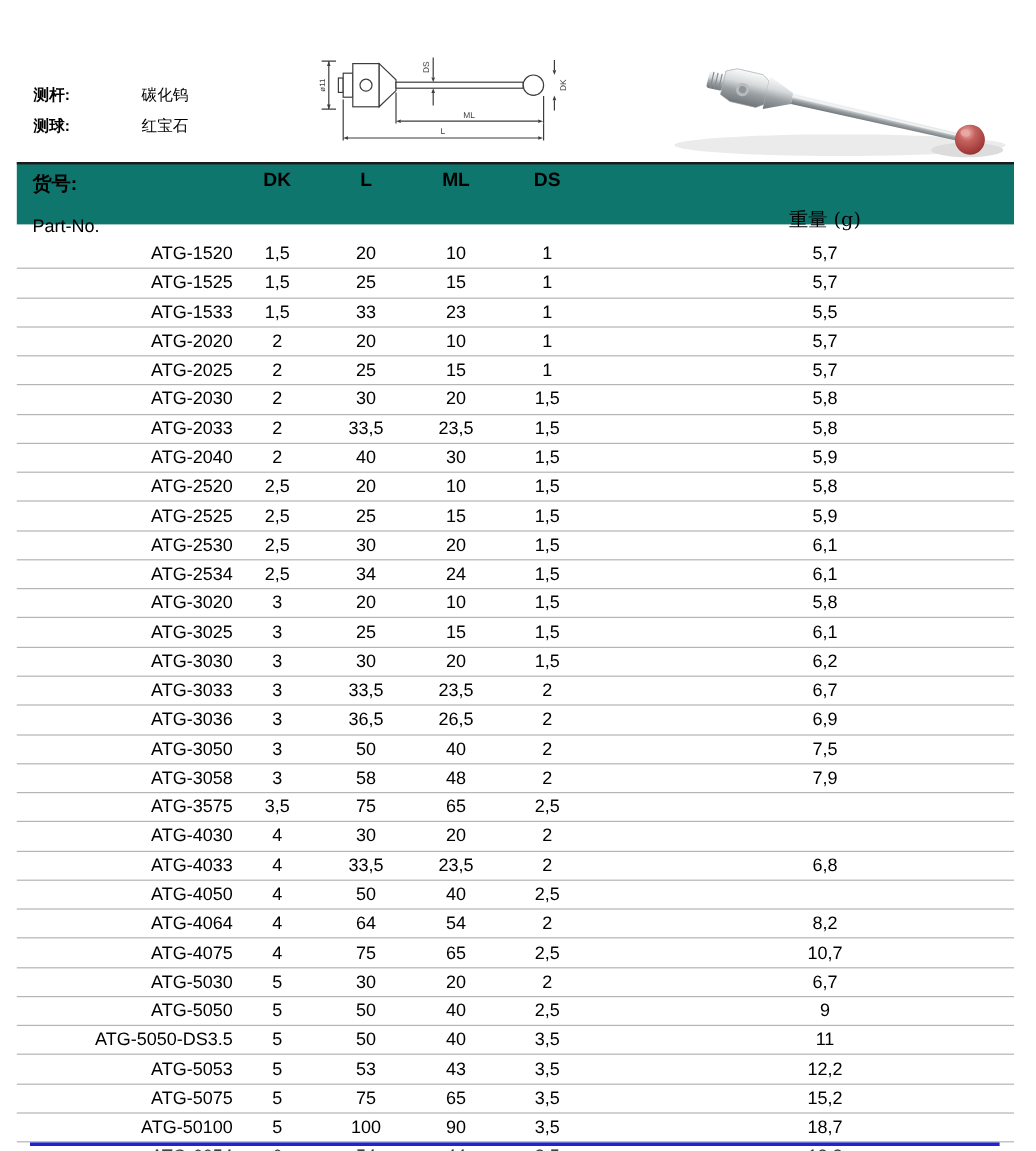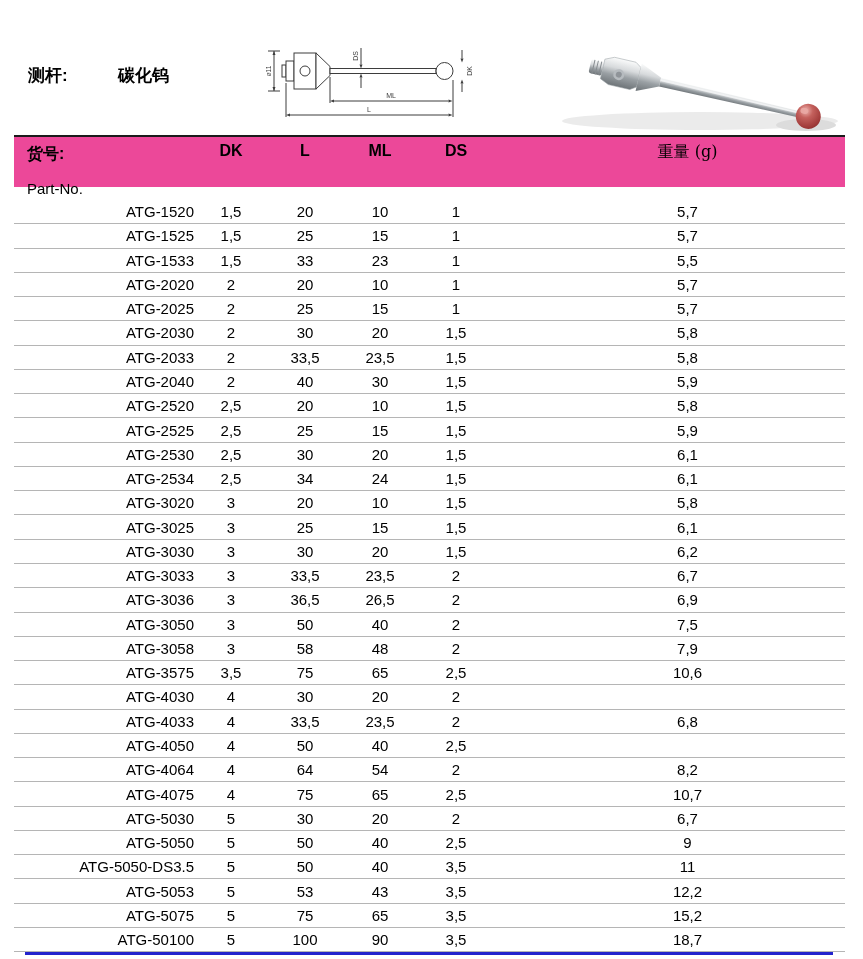--- a/index.html
+++ b/index.html
@@ -4,41 +4,41 @@
 <style>
   html, body { margin:0; padding:0; }
   body {
     width:863px; height:959px; position:relative; background:#ffffff;
     font-family:"Liberation Sans","DejaVu Sans",sans-serif; color:#000;
     overflow:hidden;
   }
 
   
   .spec-block { position:absolute; left:28px; top:62px; }
-  .spec-line { display:flex; height:26px; align-items:center; font-size:17px; }
+  .spec-line { display:flex; height:26px; align-items:flex-end; font-size:13px; }
   .spec-label { font-weight:bold; width:90px; }
-  .spec-value { font-weight:bold; }
+  .spec-value { font-weight:normal; }
 
   
   .diagram-wrap { position:absolute; left:266px; top:44px; }
   .photo-wrap   { position:absolute; left:550px; top:24px; }
 
   
   .spec-table { position:absolute; left:14px; top:135px; width:831px; }
   .thead {
     display:grid; grid-template-columns:180px 74px 74px 76px 76px 1fr;
-    background:#ec4899; border-top:2px solid #1b1b1b; height:50px;
+    background:#0f766e; border-top:2px solid #1b1b1b; height:50px;
   }
   .th { font-size:16px; font-weight:bold; text-align:center; padding-top:5px; }
   .th-part { text-align:left; padding-left:13px; }
   .th-part .zh { font-size:16px; font-weight:bold; line-height:24px; }
   .th-part .en { font-size:15px; font-weight:normal; line-height:22px;margin-top:12px; }
   .th-weight {
     font-family:"DejaVu Serif","Liberation Serif",serif; font-weight:normal;
-    font-size:16px; padding-left:36px;
+    font-size:16px; padding-left:36px;margin-top:31px;
   }
   .tbody-spacer { height:13px; }
   .trow {
     display:grid; grid-template-columns:180px 74px 74px 76px 76px 1fr;
     height:23.28px; align-items:center; border-bottom:1px solid #b5b5b5;
   }
   .cell { font-size:15px; text-align:center; line-height:1; }
   .cell-part { text-align:right; padding-left:13px; }
   .cell-weight { padding-left:36px; }
 
@@ -49,20 +49,24 @@
 
   svg text { font-family:"Liberation Sans","DejaVu Sans",sans-serif; }
 </style>
 </head>
 <body>
 
 <div class="spec-block">
   <div class="spec-line">
     <span class="spec-label">测杆:</span>
     <span class="spec-value">碳化钨</span>
+  </div>
+  <div class="spec-line">
+    <span class="spec-label">测球:</span>
+    <span class="spec-value">红宝石</span>
   </div>
 </div>
 
 <div class="diagram-wrap">
   <svg width="212" height="85" viewBox="0 0 212 85">
     <g stroke="#3d3d3d" stroke-width="1" fill="none">
 
       <path d="M2,7 H14 M2,47 H14 M8,7 V47"></path>
 
       <rect x="16" y="21" width="4" height="12" fill="#fff"></rect>
@@ -299,21 +303,20 @@
         <div class="cell">48</div>
         <div class="cell">2</div>
         <div class="cell cell-weight">7,9</div>
       </div>
       <div class="trow">
         <div class="cell cell-part">ATG-3575</div>
         <div class="cell">3,5</div>
         <div class="cell">75</div>
         <div class="cell">65</div>
         <div class="cell">2,5</div>
-        <div class="cell cell-weight">10,6</div>
       </div>
       <div class="trow">
         <div class="cell cell-part">ATG-4030</div>
         <div class="cell">4</div>
         <div class="cell">30</div>
         <div class="cell">20</div>
         <div class="cell">2</div>
       </div>
       <div class="trow">
         <div class="cell cell-part">ATG-4033</div>

